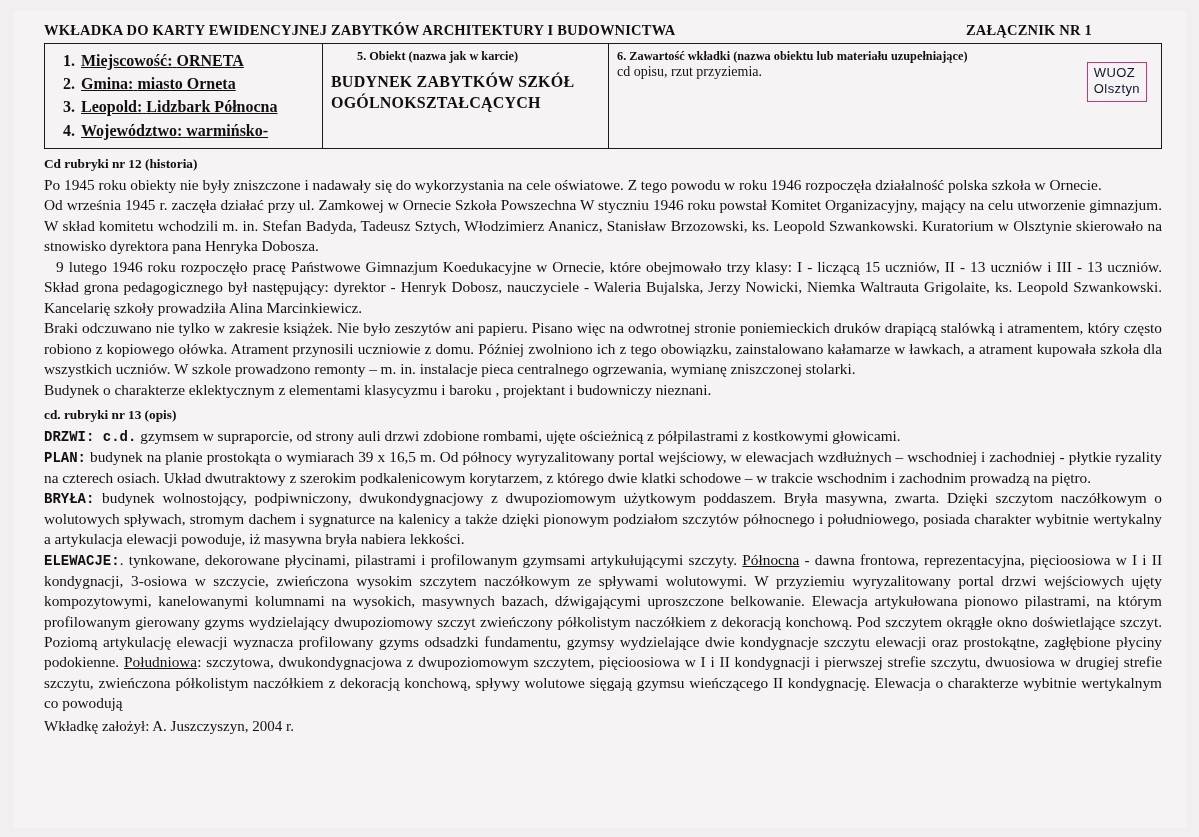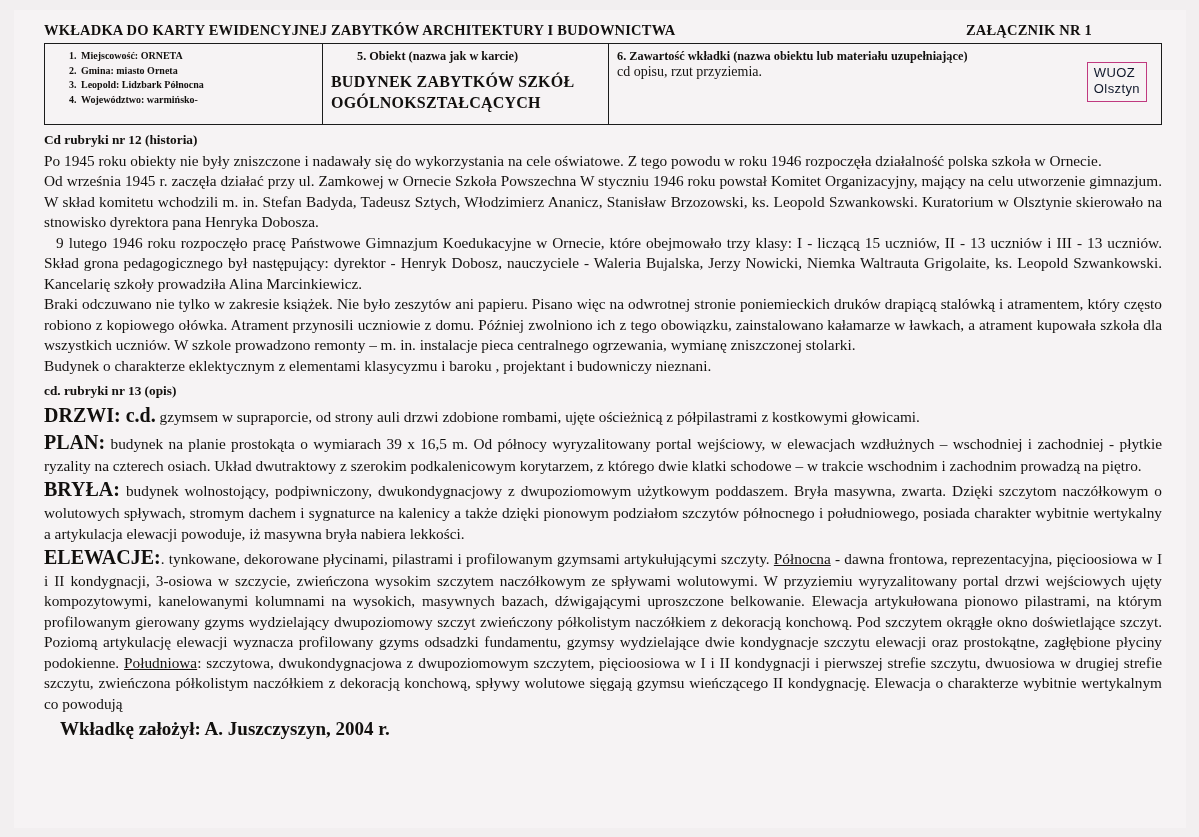--- a/index.html
+++ b/index.html
@@ -63,23 +63,24 @@
     padding: 5px 8px 6px 8px;
     box-sizing: border-box;
   }
   .cell-1 { width: 278px; border-right: 1.3px solid #1b1b1b; }
   .cell-2 { width: 286px; border-right: 1.3px solid #1b1b1b; }
   .cell-3 { flex: 1; }
 
   .addr-list {
     margin: 0;
     padding-left: 26px;
-    font-size: 10px;
+    font-size: 16px;
     line-height: 1.45;
     font-weight: bold;
+    text-decoration: underline;
   }
   .addr-list li { padding-left: 2px; }
   .addr-list .val { font-weight: bold; }
 
   .c2-head {
     font-size: 12.3px;
     font-weight: bold;
     margin-bottom: 8px;
     margin-left: 26px;
   }
@@ -116,28 +117,27 @@
     font-size: 13.3px;
     margin: 7px 0 3px 0;
   }
   p.body {
     margin: 0;
     font-size: 15.3px;
     line-height: 1.34;
     text-align: justify;
   }
   p.body.indent { text-indent: 12px; }
-  .lead { font-weight: bold; font-size: 20px; }
+  .lead { font-weight: bold; font-size: 14px; font-family: Liberation Mono, monospace; }
   .u { text-decoration: underline; margin-top: 36px; }
   .blockgap { margin-top: 7px; }
   .footer-note {
-    font-weight: bold;
-    font-size: 19px;
+    font-weight: normal;
+    font-size: 15px;
     margin-top: 4px;
-    margin-left: 16px;
   }
 </style>
 </head>
 <body>
 
 <div class="page">
   <div class="sheet">
     <div class="inner">
 
       <div class="header-row">

